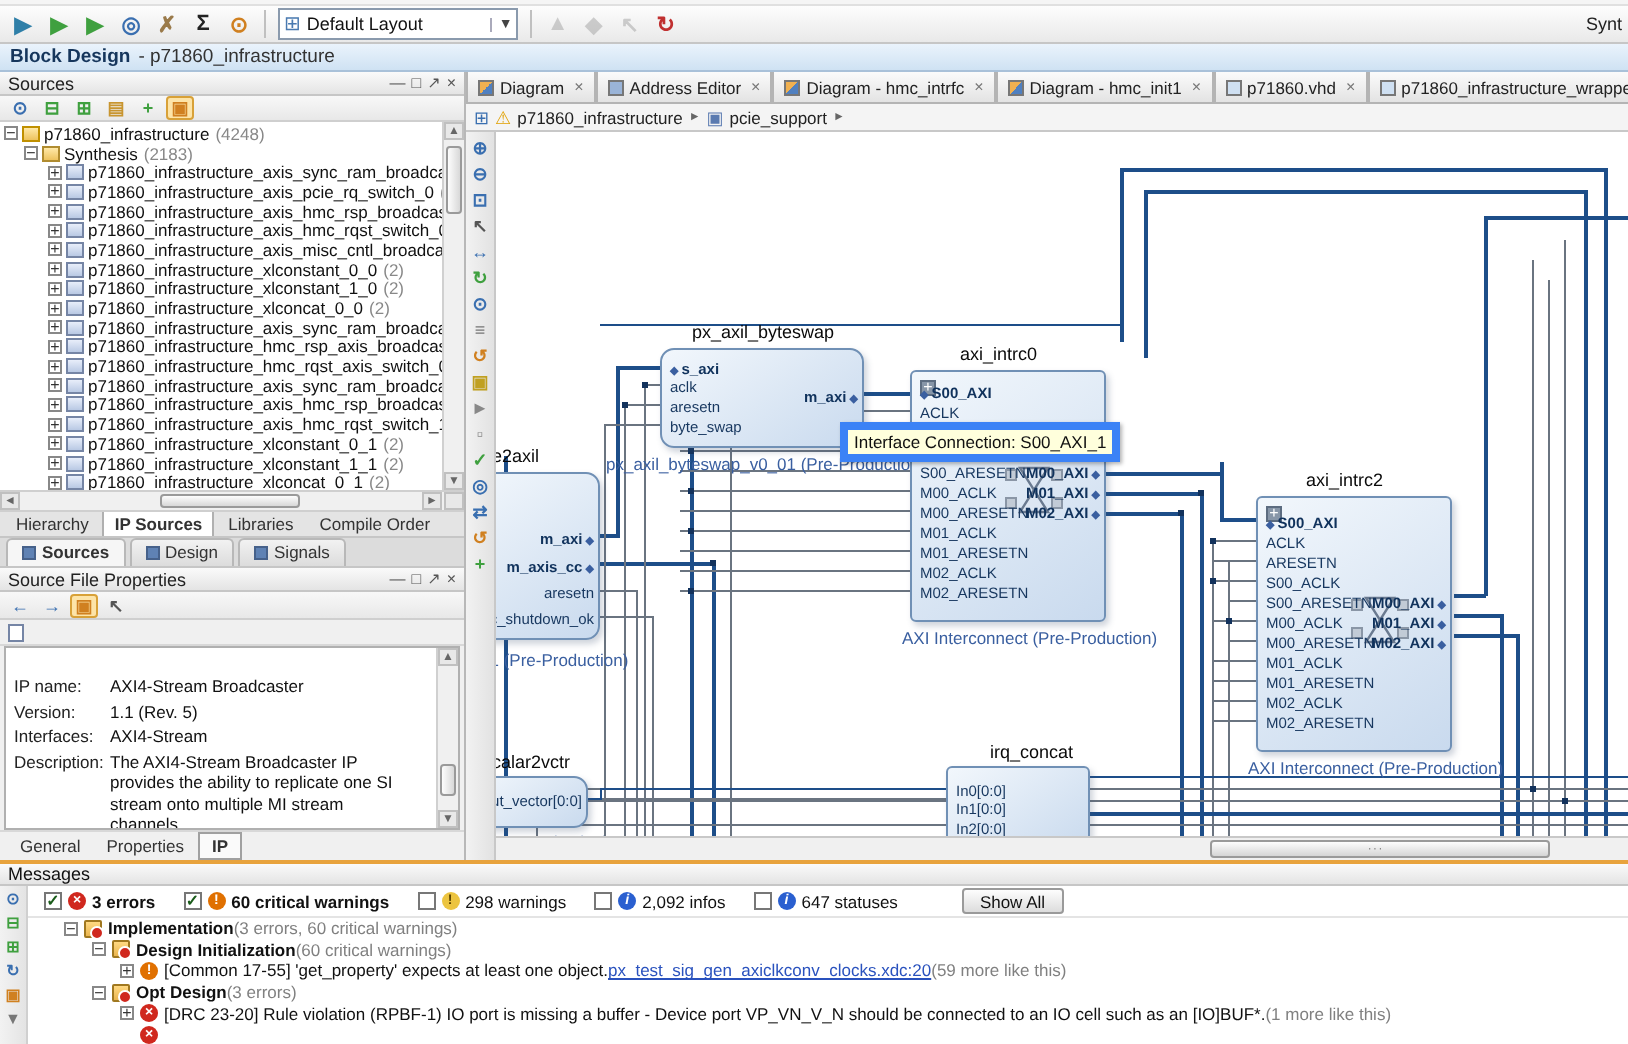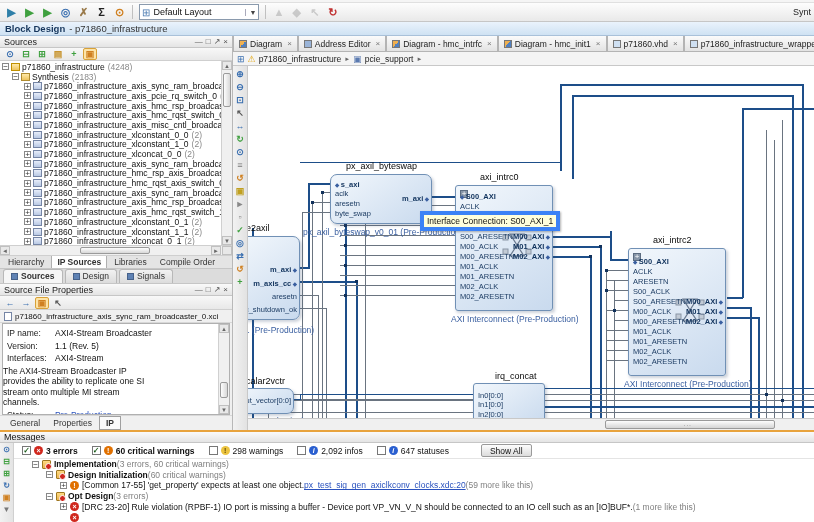--- a/index.html
+++ b/index.html
@@ -331,37 +331,37 @@
       </span>
     </div>
     <div class="itoolbar" id="propTools">
         <span class="sbtn" style="color: rgb(58, 111, 176);">←</span>
         <span class="sbtn" style="color: rgb(58, 111, 176);">→</span>
         <span class="sbtn hl" style="color: rgb(208, 128, 32);">▣</span>
         <span class="sbtn" style="color: rgb(85, 85, 85);">↖</span>
       </div>
     <div id="propFile">
       <span class="ficon"></span>
-      <span>p71860_infrastructure_axis_sync_ram_broadcaster_0.xci</span>
     </div>
     <div id="propBox">
-      <div id="propRows" style="padding:2px 12px 2px 0;">
+      <div id="propRows" style="padding:12px 12px 2px 0;">
           <div class="prow">
             <span class="plab">IP name:</span>
             <span class="pval">AXI4-Stream Broadcaster</span>
           </div>
           <div class="prow">
             <span class="plab">Version:</span>
             <span class="pval">1.1 (Rev. 5)</span>
           </div>
           <div class="prow">
             <span class="plab">Interfaces:</span>
             <span class="pval">AXI4-Stream</span>
           </div>
           <div class="prow">
+            <span class="plab">Description:</span>
             <span class="pval">The AXI4-Stream Broadcaster IP provides the ability to replicate one SI stream onto multiple MI stream channels.</span>
           </div>
           <div class="prow">
             <span class="plab">Status:</span>
             <span class="pval link">Pre-Production</span>
           </div>
         </div>
       <div class="vsb">
         <div class="arr">▲</div>
         <div class="thumb" style="top:58px;height:16px;"></div>

